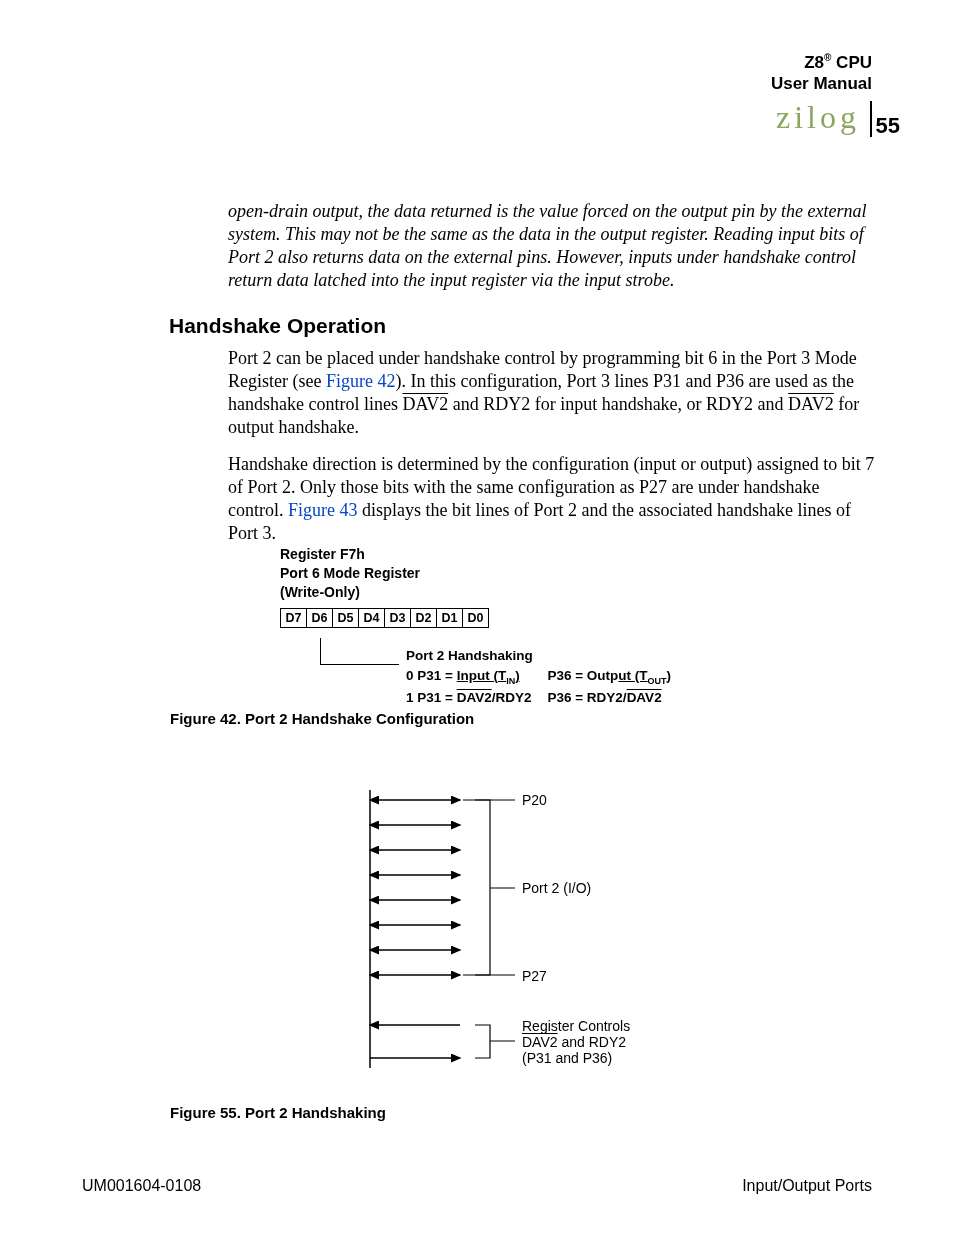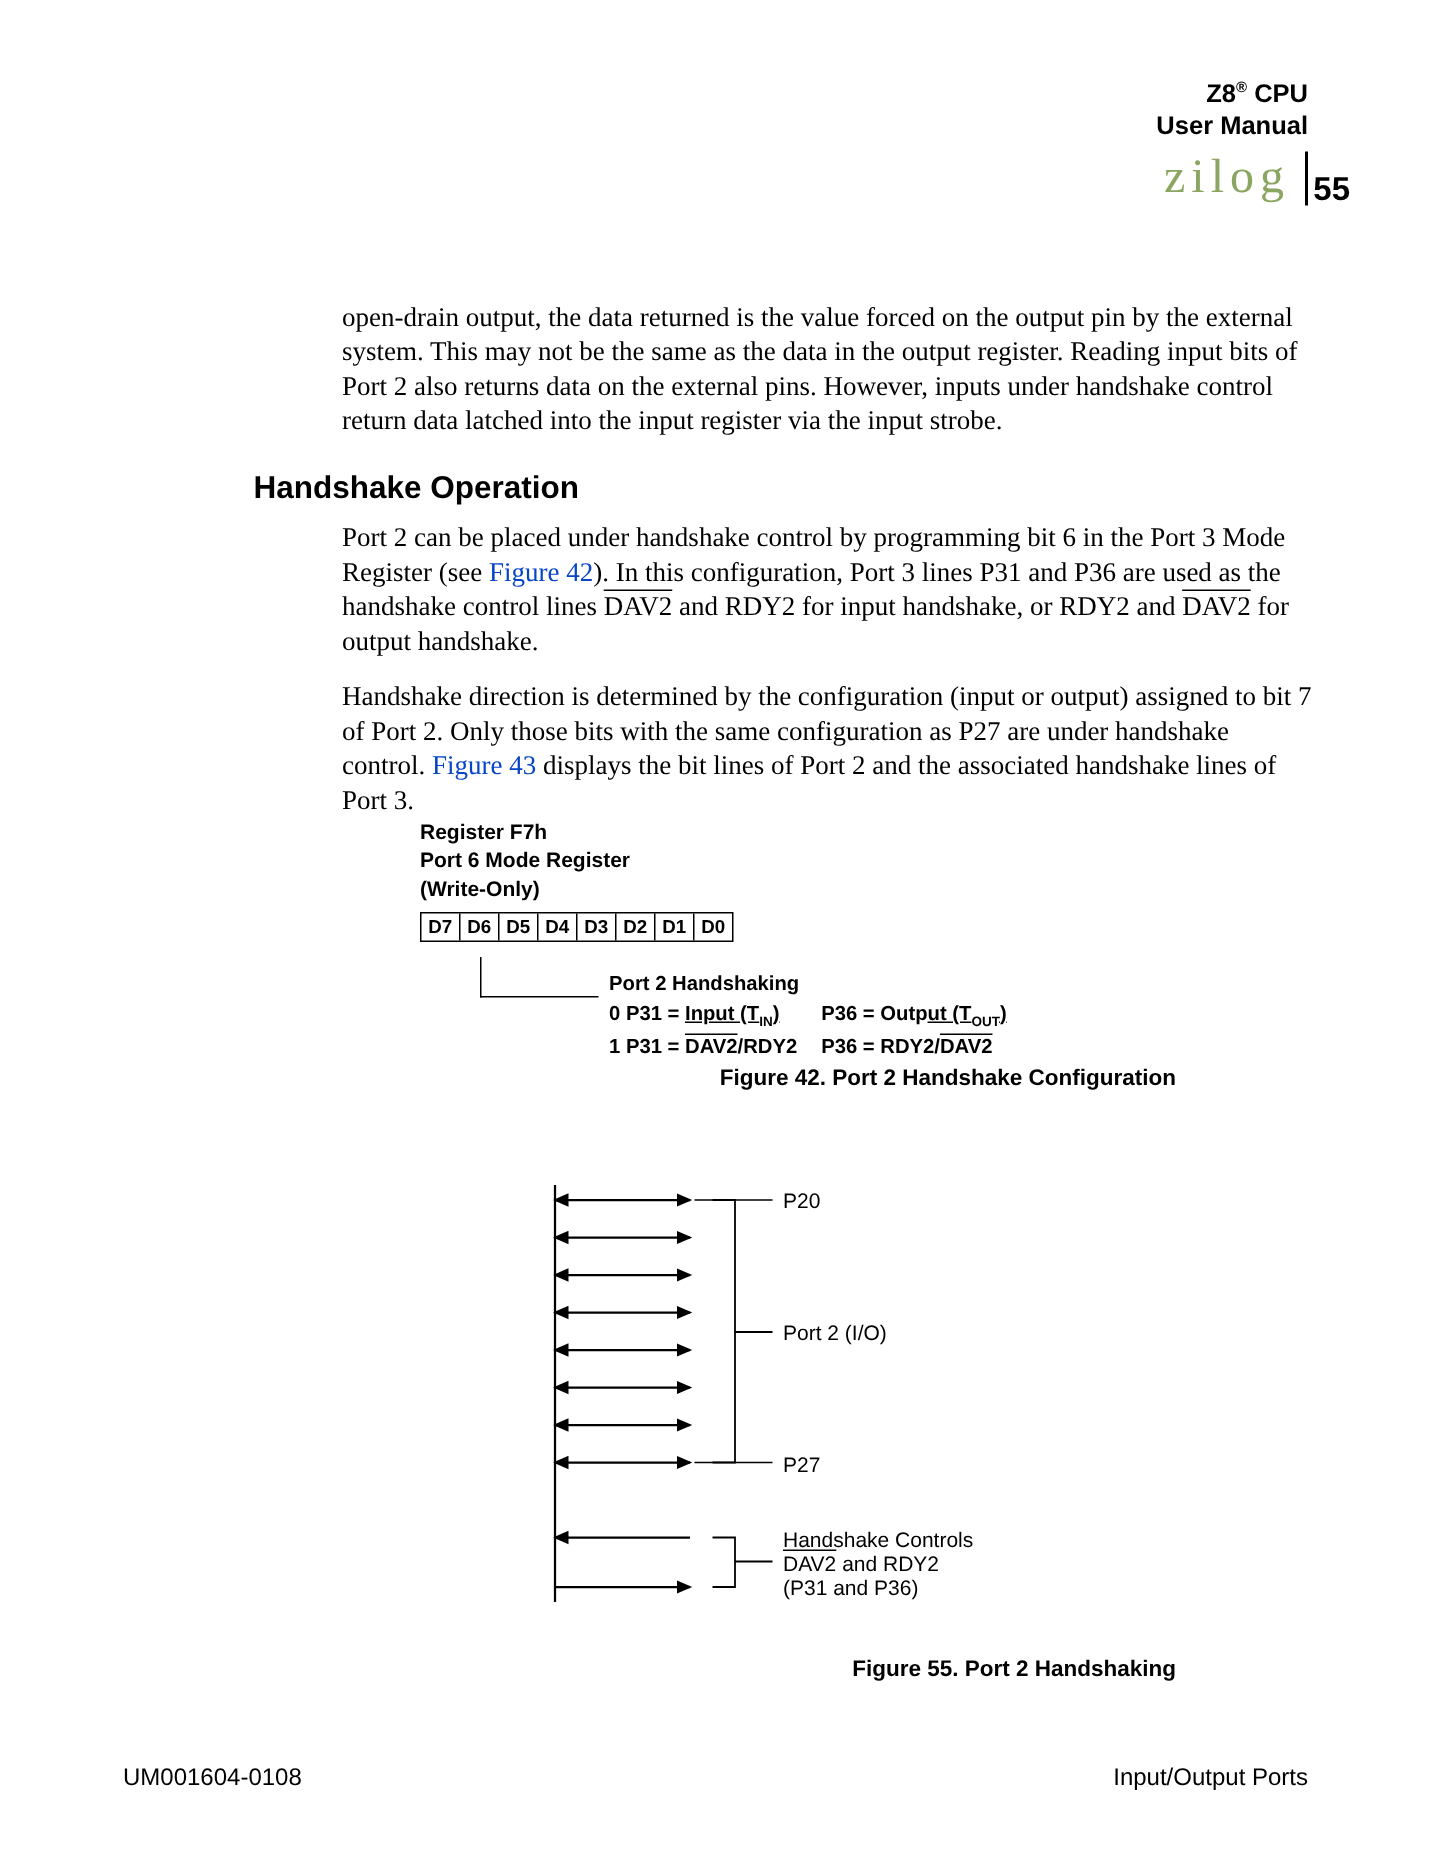--- a/index.html
+++ b/index.html
@@ -61,20 +61,21 @@
     bottom: -2px;
   }
 
   .body {
     position: absolute;
     top: 200px;
     left: 228px;
     width: 650px;
     font-size: 18px;
     line-height: 1.28;
+    font-style: italic;
   }
   .para {
     margin: 0 0 14px 0;
     text-align: left;
   }
   h2.section {
     position: absolute;
     left: 169px;
     top: 314px;
     font-family: Arial, Helvetica, sans-serif;
@@ -134,21 +135,21 @@
     font-size: 13.5px;
     line-height: 1.3;
   }
   .tbl td { padding: 0 14px 0 0; white-space: nowrap; vertical-align: bottom; }
   .sub { font-size: 9px; vertical-align: sub; }
 
   .figcap {
     font-family: Arial, Helvetica, sans-serif;
     font-weight: bold;
     font-size: 15px;
-    text-align: right;
+    text-align: left;
   }
   .figcap42 { position: absolute; left: 170px; width: 614px; top: 710px; }
   .figcap43 { position: absolute; left: 170px; width: 614px; top: 1104px; }
 
   
   .fig43 {
     position: absolute;
     left: 330px;
     top: 780px;
     width: 420px;
@@ -276,21 +277,21 @@
       <g stroke="#000" stroke-width="1.5">
         <line x1="40" y1="245" x2="130" y2="245" marker-start="url(#ahs)"></line>
         <line x1="40" y1="278" x2="130" y2="278" marker-end="url(#ah)"></line>
       </g>
       <path d="M145,245 L160,245 L160,278 L145,278 M160,261 L185,261" stroke="#000" fill="none" stroke-width="1.2"></path>
     </svg>
     <div style="position:absolute; left:192px; top:12px;">P20</div>
     <div style="position:absolute; left:192px; top:100px;text-align:right;">Port 2 (I/O)</div>
     <div style="position:absolute; left:192px; top:188px;">P27</div>
     <div style="position:absolute; left:192px; top:238px; line-height:1.15;">
-      <div>Handshake Controls</div>
+      <div>Register Controls</div>
       <div><span class="overline">DAV2</span><span> and RDY2</span></div>
       <div>(P31 and P36)</div>
     </div>
   </div>
   <div class="figcap figcap43">Figure 55. Port 2 Handshaking</div>
 
   <div class="footer">
     <span>UM001604-0108</span>
     <span>Input/Output Ports</span>
   </div>

